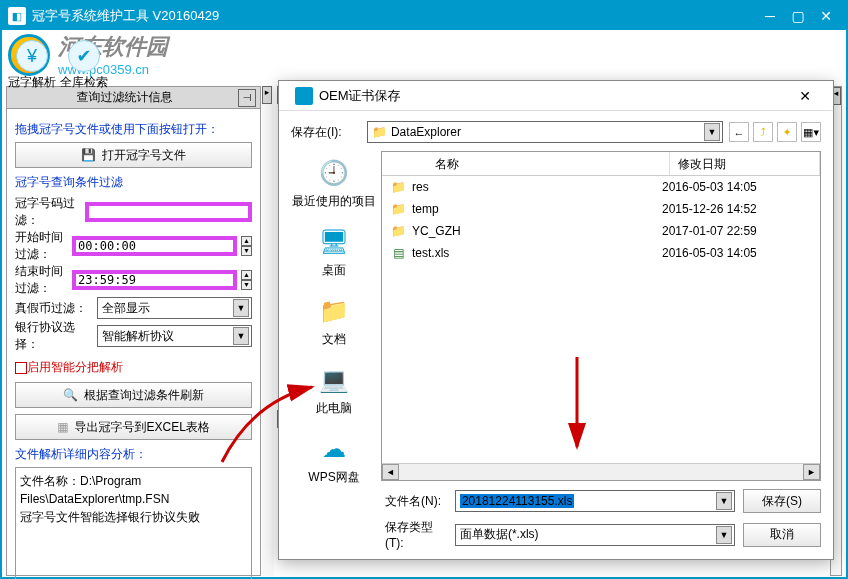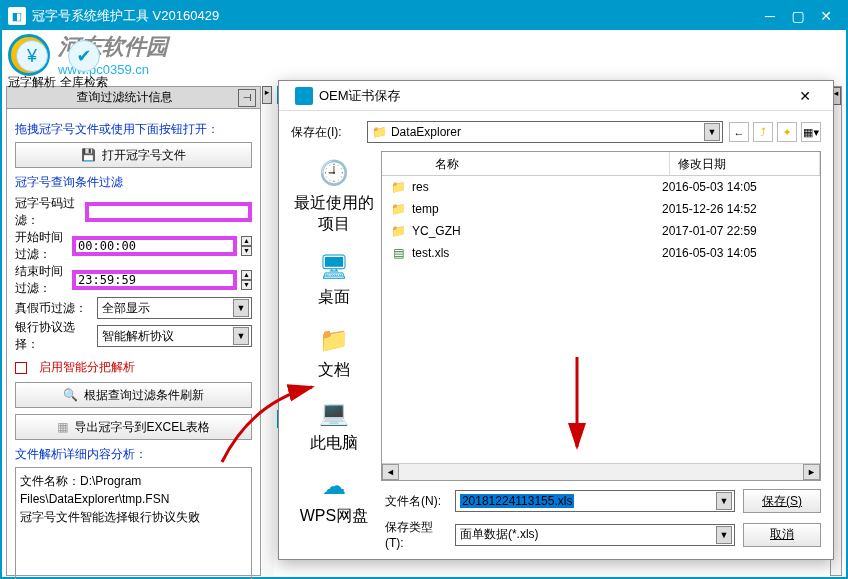--- a/index.html
+++ b/index.html
@@ -28,21 +28,21 @@
 
 .panel-body { padding: 6px 8px; font-size: 12px; }
 .section-label { color: #0033cc; margin: 6px 0 4px; }
 .btn-wide { width: 100%; height: 26px; border: 1px solid #999; background: linear-gradient(#fff,#e8e8e8); display: flex; align-items: center; justify-content: center; gap: 6px; font-size: 12px; cursor: pointer; }
 .btn-wide .i { color: #cc9900; }
 .form-row { display: flex; align-items: center; margin: 0 0; gap: 4px; }
 .form-row label { width: 78px; }
 .form-row input[type=text], .form-row select { flex: 1; height: 20px; border: 4px solid #d946ef; font-size: 12px; padding: 0 2px; }
 .spinner { width: 16px; display: flex; flex-direction: column; }
 .spinner span { height: 10px; border: 1px solid #666; font-size: 7px; text-align: center; line-height: 8px; background: #eee; }
-.checkbox-row { display: flex; align-items: center; gap: 12px; margin: 6px 0; color: #cc0000; text-align: center; }
+.checkbox-row { display: flex; align-items: center; gap: 0; margin: 6px 0; color: #cc0000; text-align: center; }
 .checkbox-row .cb { width: 12px; height: 12px; border: 1px solid #cc0000; display: inline-block; }
 
 .detail-box { margin-top: 4px; border: 1px solid #999; height: 130px; padding: 4px; font-family: SimSun, monospace; font-size: 12px; line-height: 1.5; overflow: auto; }
 
 .arrow { position: absolute; left: 210px; top: 380px; z-index: 50; pointer-events: none; }
 
 
 .dialog { position: absolute; top: 78px; left: 276px; width: 556px; height: 480px; background: #fff; border: 1px solid #888; box-shadow: 0 4px 16px rgba(0,0,0,.3); z-index: 20; }
 .dlg-title { height: 30px; display: flex; align-items: center; padding: 0 16px; font-size: 13px; border-bottom: 1px solid #ddd; }
 .dlg-title .dicon { width: 18px; height: 18px; background: #0099cc; margin-right: 6px; border-radius: 2px; }
@@ -54,21 +54,21 @@
 .save-row label { width: 70px; }
 .save-row select, .combo { flex: 1; height: 22px; border: 1px solid #666; padding: 0 4px; background: #fff; display: flex; align-items: center; position: relative; }
 .combo .arrow-d { position: absolute; right: 2px; width: 16px; height: 18px; background: #ddd; border: 1px solid #888; text-align: center; font-size: 9px; line-height: 16px; }
 .nav-icons { display: flex; gap: 4px; }
 .nav-icons span { width: 20px; height: 20px; border: 1px solid #bbb; display: flex; align-items: center; justify-content: center; font-size: 11px; }
 
 .dlg-main { display: flex; height: 330px; }
 .places { width: 86px; border-right: 0; padding: 4px 0; text-align: center; }
 .place { margin-bottom: 14px; cursor: pointer; }
 .place .pico { width: 40px; height: 36px; margin: 0 auto 2px; display: flex; align-items: center; justify-content: center; font-size: 24px; }
-.place .plabel { font-size: 16px; }
+.place .plabel { font-size: 12px; }
 
 .file-area { flex: 1; border: 1px solid #999; margin-left: 4px; display: flex; flex-direction: column; overflow: hidden; }
 .file-header { display: flex; background: #fff; border-bottom: 1px solid #ccc; height: 24px; font-size: 12px; }
 .file-header .col { padding: 4px 8px; border-right: 1px solid #ddd; }
 .col-name { flex: 1; margin-left: 45px; }
 .col-date { width: 150px; }
 .file-list { flex: 1; overflow: auto; font-size: 12px; }
 .file-row { display: flex; height: 22px; align-items: center; padding: 0 8px; cursor: pointer; }
 .file-row .ficon { width: 18px; margin-right: 4px; text-align: center; }
 .file-row .fname { flex: 1; }
@@ -76,21 +76,21 @@
 .folder-ico { color: #f0c040; }
 .xls-ico { color: #2e7d32; }
 .scrollbar-h { height: 17px; background: #f0f0f0; border-top: 1px solid #ccc; display: flex; }
 .scrollbar-h .sbtn { width: 17px; border: 1px solid #999; background: #e0e0e0; text-align: center; font-size: 9px; line-height: 15px; }
 .scrollbar-h .strack { flex: 1; }
 
 .dlg-bottom { display: flex; align-items: center; gap: 8px; margin-top: 8px; margin-left: 94px; }
 .dlg-bottom label { width: 70px; font-size: 12px; }
 .dlg-bottom .combo { width: 280px; flex: none; }
 .dlg-bottom .sel { background: #0078d7; color: #000000; padding: 0 2px; }
-.dlg-btn { width: 88px; height: 24px; border: 1px solid #999; background: linear-gradient(#fff,#e8e8e8); font-size: 12px; cursor: pointer; text-decoration: underline; }
+.dlg-btn { width: 88px; height: 24px; border: 1px solid #999; background: linear-gradient(#fff,#e8e8e8); font-size: 12px; cursor: pointer; }
 
 .arrow2 { position: absolute; left: 555px; top: 350px; z-index: 60; pointer-events: none; }
 
 .right-strip { position: absolute; right: 4px; top: 84px; width: 12px; height: 490px; border: 1px solid #999; background: #f8f8f8; }
 .mid-strip { position: absolute; left: 260px; top: 84px; width: 12px; height: 490px; background: #f8f8f8; }
 .mid-strip .sq, .right-strip .sq { position: absolute; top: 0; width: 10px; height: 18px; border: 1px solid #666; background: #d9d9d9; font-size: 9px; text-align: center; }
 .cyan-bar { position: absolute; left: 275px; width: 555px; height: 18px; background: #0099cc; }
 </style>
 </head>
 <body>

